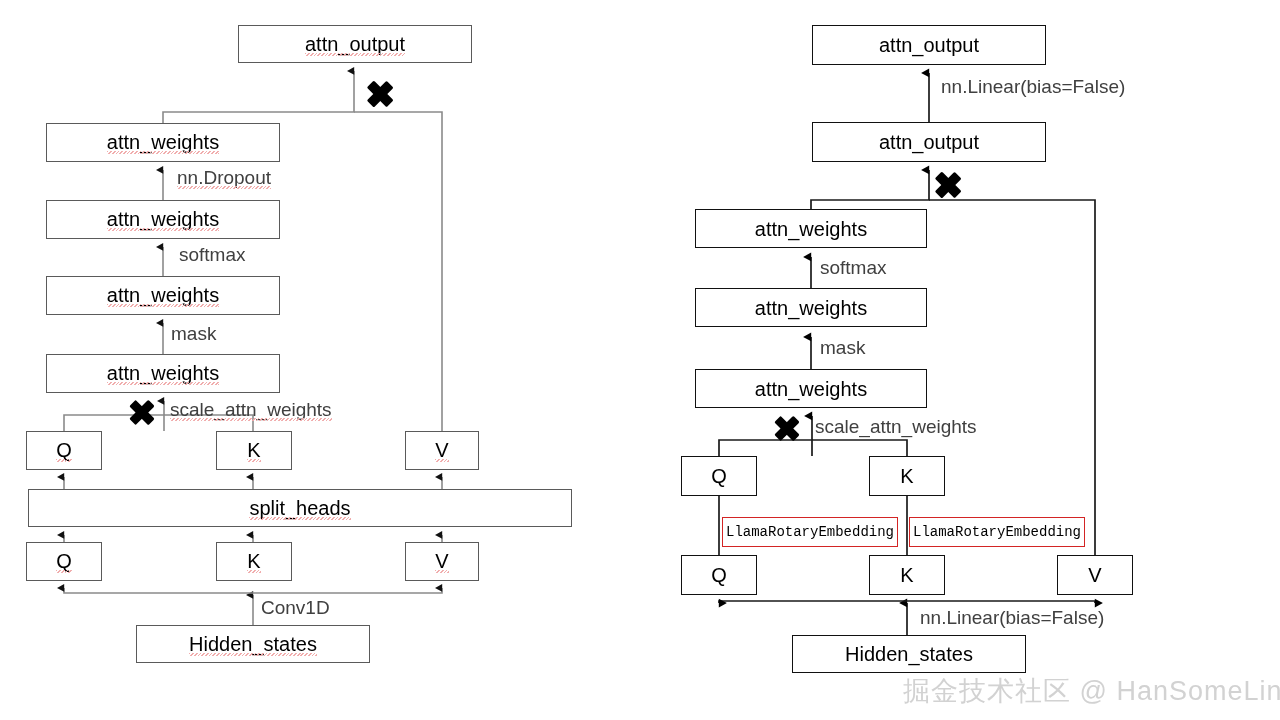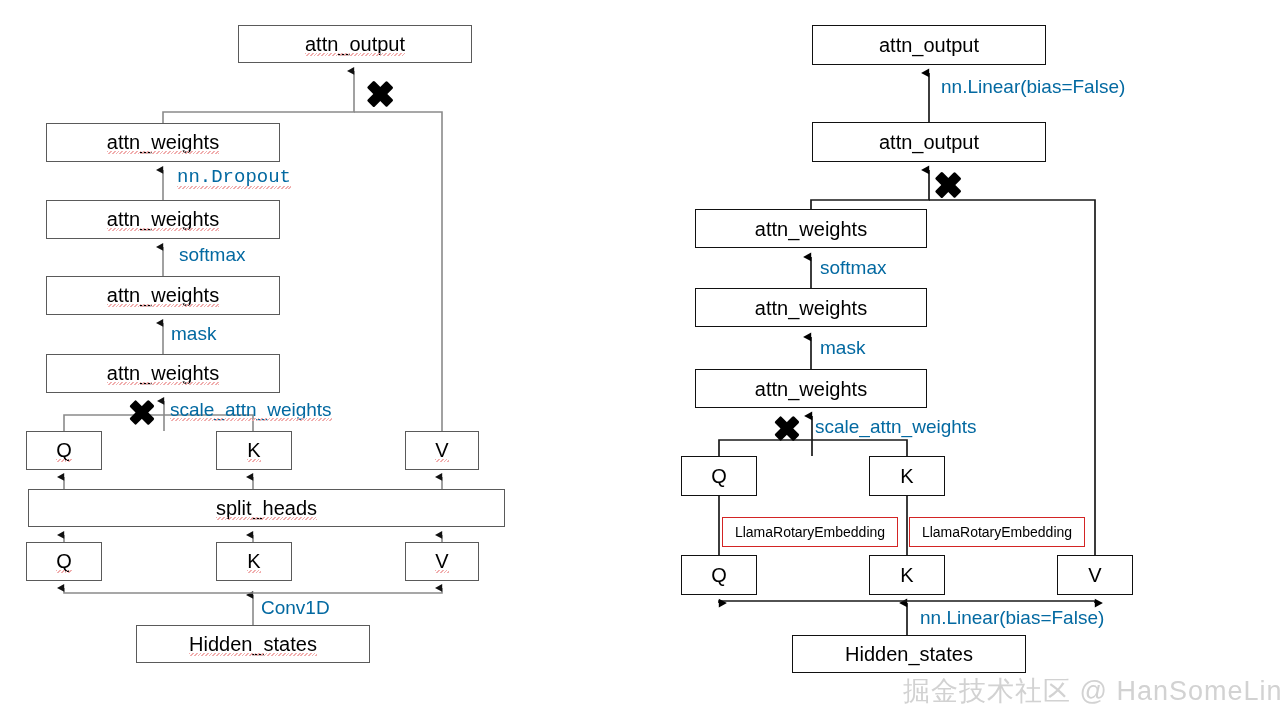--- a/index.html
+++ b/index.html
@@ -12,37 +12,37 @@
 
   
   .node{
     position:absolute;box-sizing:border-box;
     border:1.6px solid #5a5a5a;background:#ffffff;
     display:flex;align-items:center;justify-content:center;
     font-size:20px;line-height:1;white-space:nowrap;z-index:5;
   }
   .node.dark{border-color:#111;border-width:1.7px;}
   .node.rotary{
-    border:1.6px solid #d32424;font-size:14px;
+    border:1.6px solid #d32424;font-size:14px;font-family:Liberation Mono, monospace;
   }
   
   .sp{position:relative;display:inline-block;padding-bottom:1px;}
   .sp::after{
     content:"";position:absolute;left:0;right:0;bottom:-1px;height:3px;
     background:
       repeating-linear-gradient(135deg,
         #f0a9a9 0px,#f0a9a9 1.2px,
         transparent 1.2px,transparent 2.6px);
     opacity:.95;
   }
 
   
   .elabel{
     position:absolute;font-size:19px;line-height:1;white-space:nowrap;z-index:6;
-    color:#0369a1;
+    color:#404040;
   }
 
   
   .dtitle{
     position:absolute;font-size:25px;font-weight:bold;white-space:nowrap;
     letter-spacing:-.2px;z-index:7;margin-top:48px;
   }
 
   
   .watermark{
@@ -146,36 +146,36 @@
       </div>
       <div class="node" style="left: 26px; top: 419px; width: 76px; height: 39px;">
         <span class="sp">Q</span>
       </div>
       <div class="node" style="left: 216px; top: 419px; width: 76px; height: 39px;">
         <span class="sp">K</span>
       </div>
       <div class="node" style="left: 405px; top: 419px; width: 74px; height: 39px;">
         <span class="sp">V</span>
       </div>
-      <div class="node" style="left: 28px; top: 477px; width: 477px; height: 38px;">
+      <div class="node" style="left: 28px; top: 477px; width: 544px; height: 38px;">
         <span class="sp">split_heads</span>
       </div>
       <div class="node" style="left: 26px; top: 530px; width: 76px; height: 39px;">
         <span class="sp">Q</span>
       </div>
       <div class="node" style="left: 216px; top: 530px; width: 76px; height: 39px;">
         <span class="sp">K</span>
       </div>
       <div class="node" style="left: 405px; top: 530px; width: 74px; height: 39px;">
         <span class="sp">V</span>
       </div>
       <div class="node" style="left: 136px; top: 613px; width: 234px; height: 38px;">
         <span class="sp">Hidden_states</span>
       </div>
-      <div class="elabel" style="left: 177px; top: 156px; font-family: Liberation Mono, monospace;"><span class="sp">nn.Dropout</span></div>
+      <div class="elabel" style="left: 177px; top: 156px;"><span class="sp">nn.Dropout</span></div>
       <div class="elabel" style="left: 179px; top: 233px;"><span>softmax</span></div>
       <div class="elabel" style="left: 171px; top: 312px;"><span>mask</span></div>
       <div class="elabel" style="left: 170px; top: 388px;"><span class="sp">scale_attn_weights</span></div>
       <div class="elabel" style="left: 261px; top: 586px;"><span>Conv1D</span></div>
       <div class="xmul" style="left: 366px; top: 68px; width: 28px; height: 28px;">
         <i></i>
       </div>
       <div class="xmul" style="left: 128px; top: 387px; width: 27px; height: 27px;">
         <i></i>
       </div>

